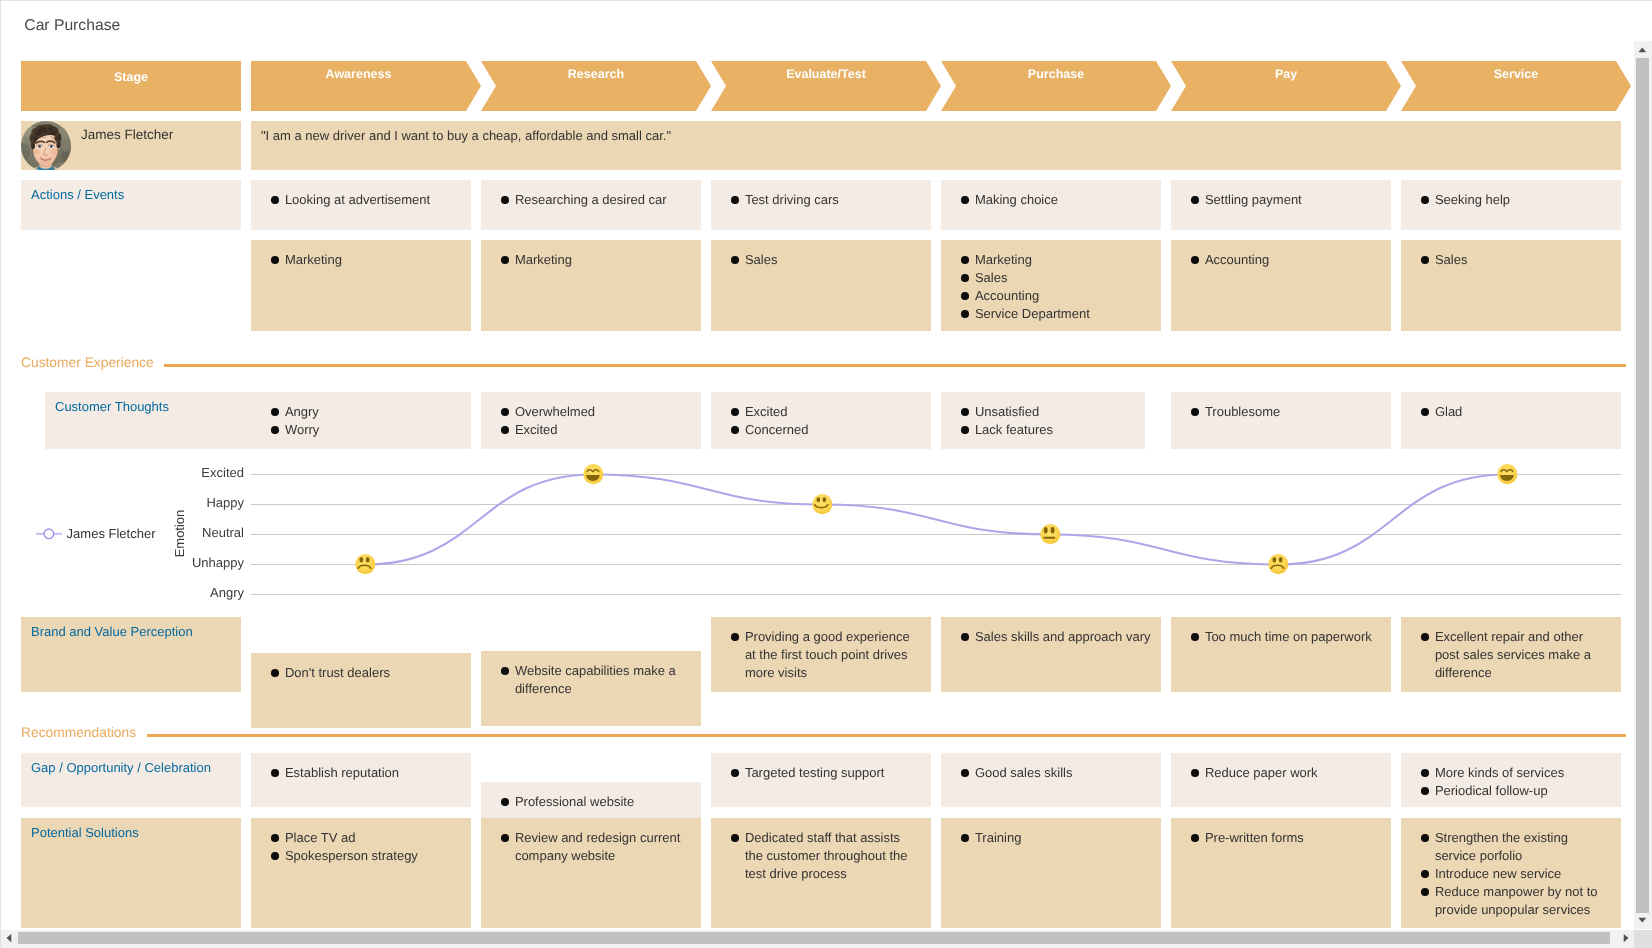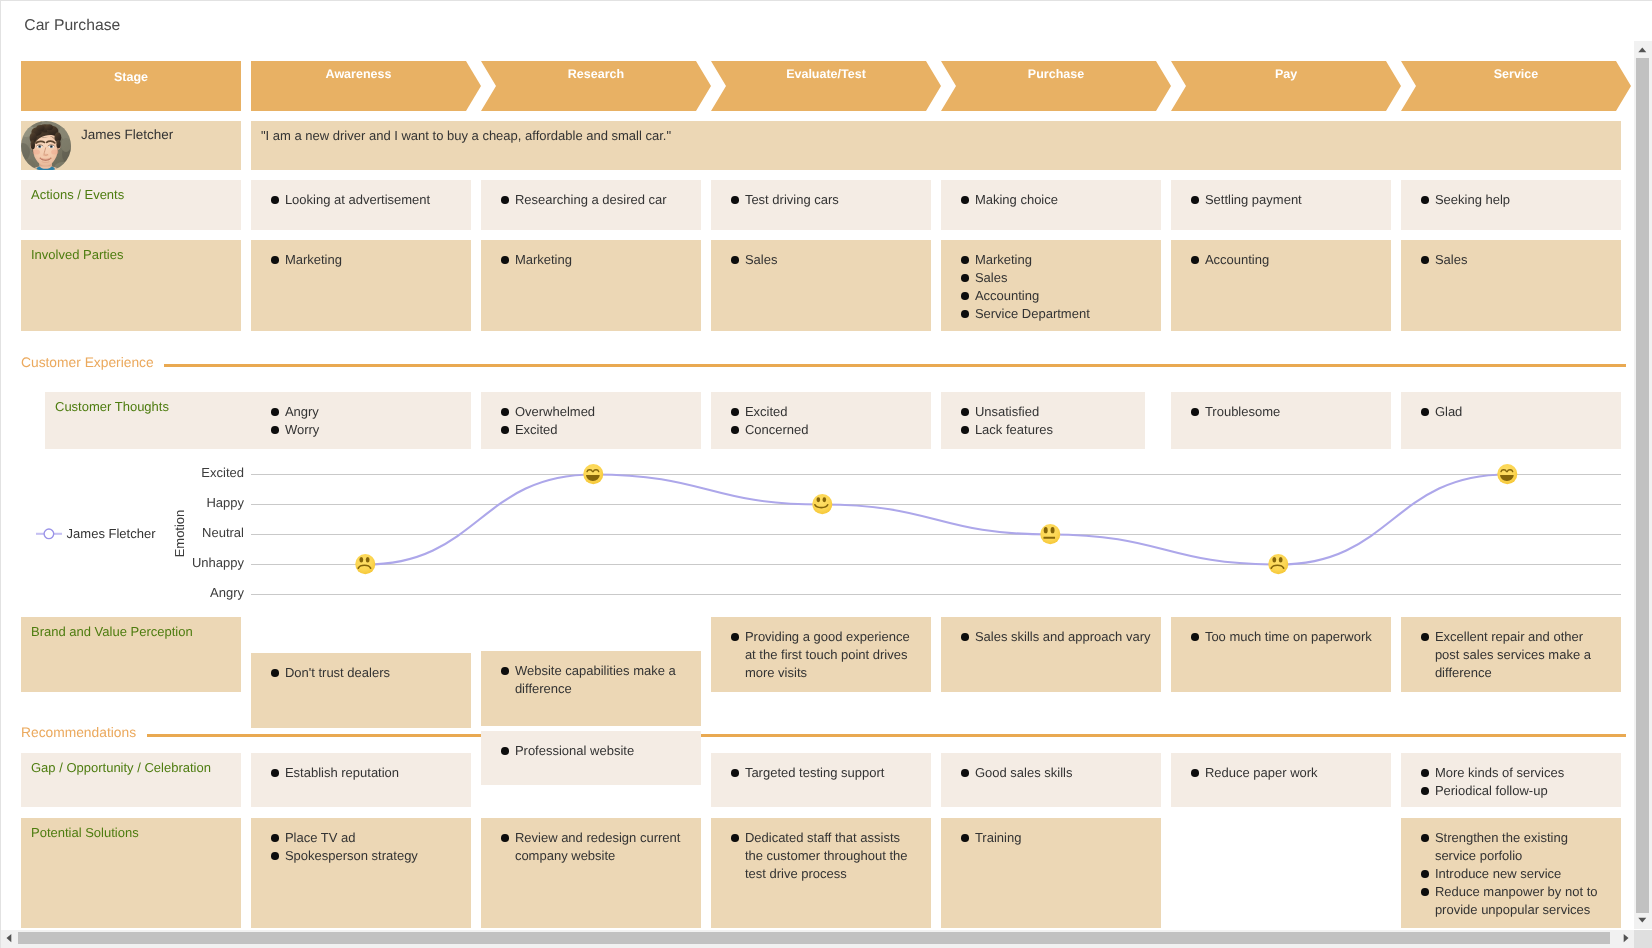--- a/index.html
+++ b/index.html
@@ -12,21 +12,21 @@
   .ttl{position:absolute;left:24.3px;top:16.5px;font-size:15.7px;color:#4a4a4a;line-height:18px;}
   .hdrlabel{position:absolute;background:#e8b164;}
   .hdrlabel .lbl{position:absolute;left:0;top:8px;width:100%;text-align:center;
                  color:#fff;font-size:12.5px;font-weight:bold;line-height:17px;}
   .arrow{position:absolute;}
   .arrow .lbl{position:absolute;top:5px;text-align:center;
               color:#fff;font-size:12.5px;font-weight:bold;line-height:17px;}
   .cell{position:absolute;box-sizing:border-box;}
   .light{background:#f4ece4;}
   .dark{background:#ecd7b5;}
-  .rowlabel{position:absolute;left:10px;top:5.5px;font-size:13px;color:#4d7c0f;line-height:18px;}
+  .rowlabel{position:absolute;left:10px;top:5.5px;font-size:13px;color:#0369a1;line-height:18px;}
   ul.b{position:absolute;left:18.9px;top:11px;right:10px;margin:0;padding:0;list-style:none;}
   ul.b li{position:relative;padding-left:15px;line-height:18px;font-size:13px;color:#333;}
   ul.b li:before{content:"";position:absolute;left:1.4px;top:5.1px;width:7.6px;height:7.6px;
                  border-radius:50%;background:#0d0d0d;}
   .sect{position:absolute;left:21px;height:16px;display:flex;align-items:flex-end;width:1605px;}
   .sect .st{color:#eba95d;font-size:13.8px;white-space:nowrap;line-height:16px;}
   .sect .sl{flex:1;height:3px;background:#e9a951;margin-left:10.5px;margin-bottom:4.5px;}
   .quote{position:absolute;box-sizing:border-box;background:#ecd7b5;}
   .quote .q{position:absolute;left:10px;top:6px;font-size:13px;line-height:18px;color:#333;}
   .pname{position:absolute;font-size:13.5px;color:#333;line-height:18px;}
@@ -198,23 +198,20 @@
       </div>
 <div class="cell light" style="left:1171px;top:180px;width:220px;height:50px;">
         <ul class="b">
           <li>Settling payment</li>
         </ul>
       </div>
 <div class="cell light" style="left:1401px;top:180px;width:220px;height:50px;">
         <ul class="b">
           <li>Seeking help</li>
         </ul>
-      </div>
-<div class="cell dark" style="left:21px;top:240px;width:220px;height:91px;">
-        <div class="rowlabel">Involved Parties</div>
       </div>
 <div class="cell dark" style="left:251px;top:240px;width:220px;height:91px;">
         <ul class="b">
           <li>Marketing</li>
         </ul>
       </div>
 <div class="cell dark" style="left:481px;top:240px;width:220px;height:91px;">
         <ul class="b">
           <li>Marketing</li>
         </ul>
@@ -438,21 +435,21 @@
         <span class="sl"></span>
       </div>
 <div class="cell light" style="left:21px;top:753px;width:220px;height:54px;">
         <div class="rowlabel">Gap / Opportunity / Celebration</div>
       </div>
 <div class="cell light" style="left:251px;top:753px;width:220px;height:54px;">
         <ul class="b">
           <li>Establish reputation</li>
         </ul>
       </div>
-<div class="cell light" style="left:481px;top:731px;width:220px;height:54px;">
+<div class="cell light" style="left:481px;top:782px;width:220px;height:54px;">
         <ul class="b">
           <li>Professional website</li>
         </ul>
       </div>
 <div class="cell light" style="left:711px;top:753px;width:220px;height:54px;">
         <ul class="b">
           <li>Targeted testing support</li>
         </ul>
       </div>
 <div class="cell light" style="left:941px;top:753px;width:220px;height:54px;">
@@ -486,20 +483,25 @@
         </ul>
       </div>
 <div class="cell dark" style="left:711px;top:818px;width:220px;height:110px;">
         <ul class="b">
           <li>Dedicated staff that assists the customer throughout the test drive process</li>
         </ul>
       </div>
 <div class="cell dark" style="left:941px;top:818px;width:220px;height:110px;">
         <ul class="b">
           <li>Training</li>
+        </ul>
+      </div>
+<div class="cell dark" style="left:1171px;top:818px;width:220px;height:110px;">
+        <ul class="b">
+          <li>Pre-written forms</li>
         </ul>
       </div>
 <div class="cell dark" style="left:1401px;top:818px;width:220px;height:110px;">
         <ul class="b">
           <li>Strengthen the existing service porfolio</li>
           <li>Introduce new service</li>
           <li>Reduce manpower by not to provide unpopular services</li>
         </ul>
       </div>
 </div>

